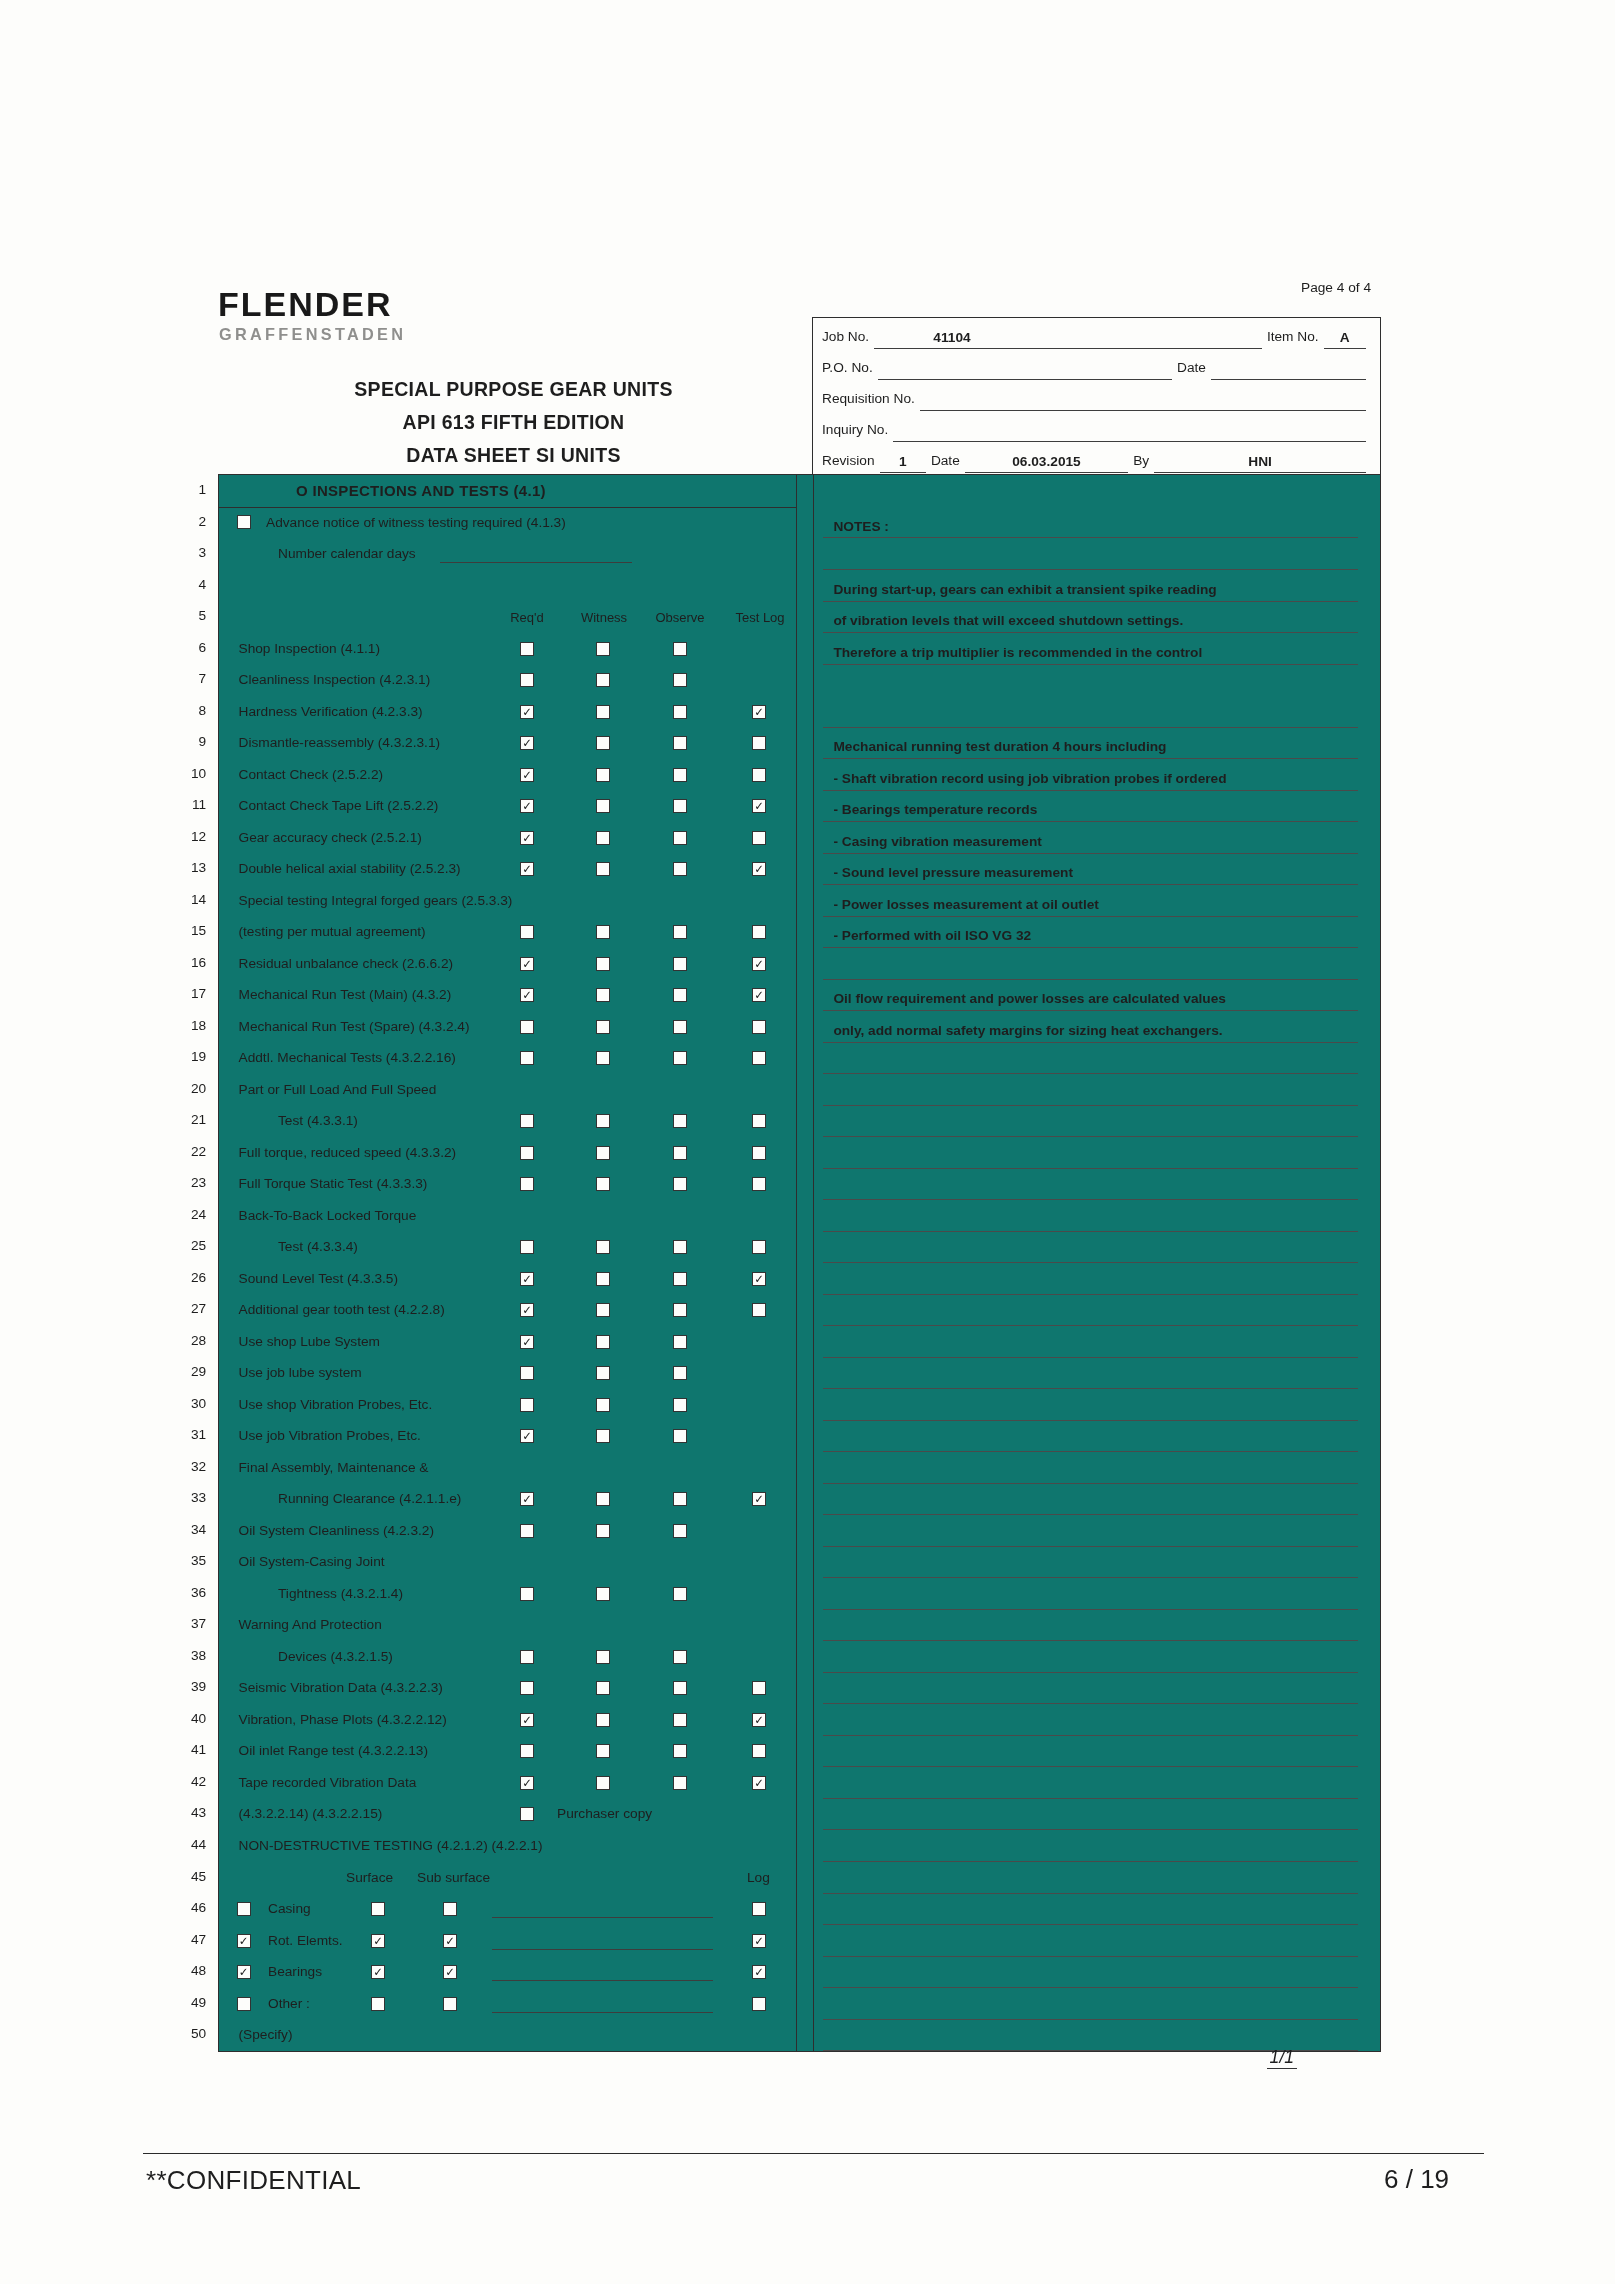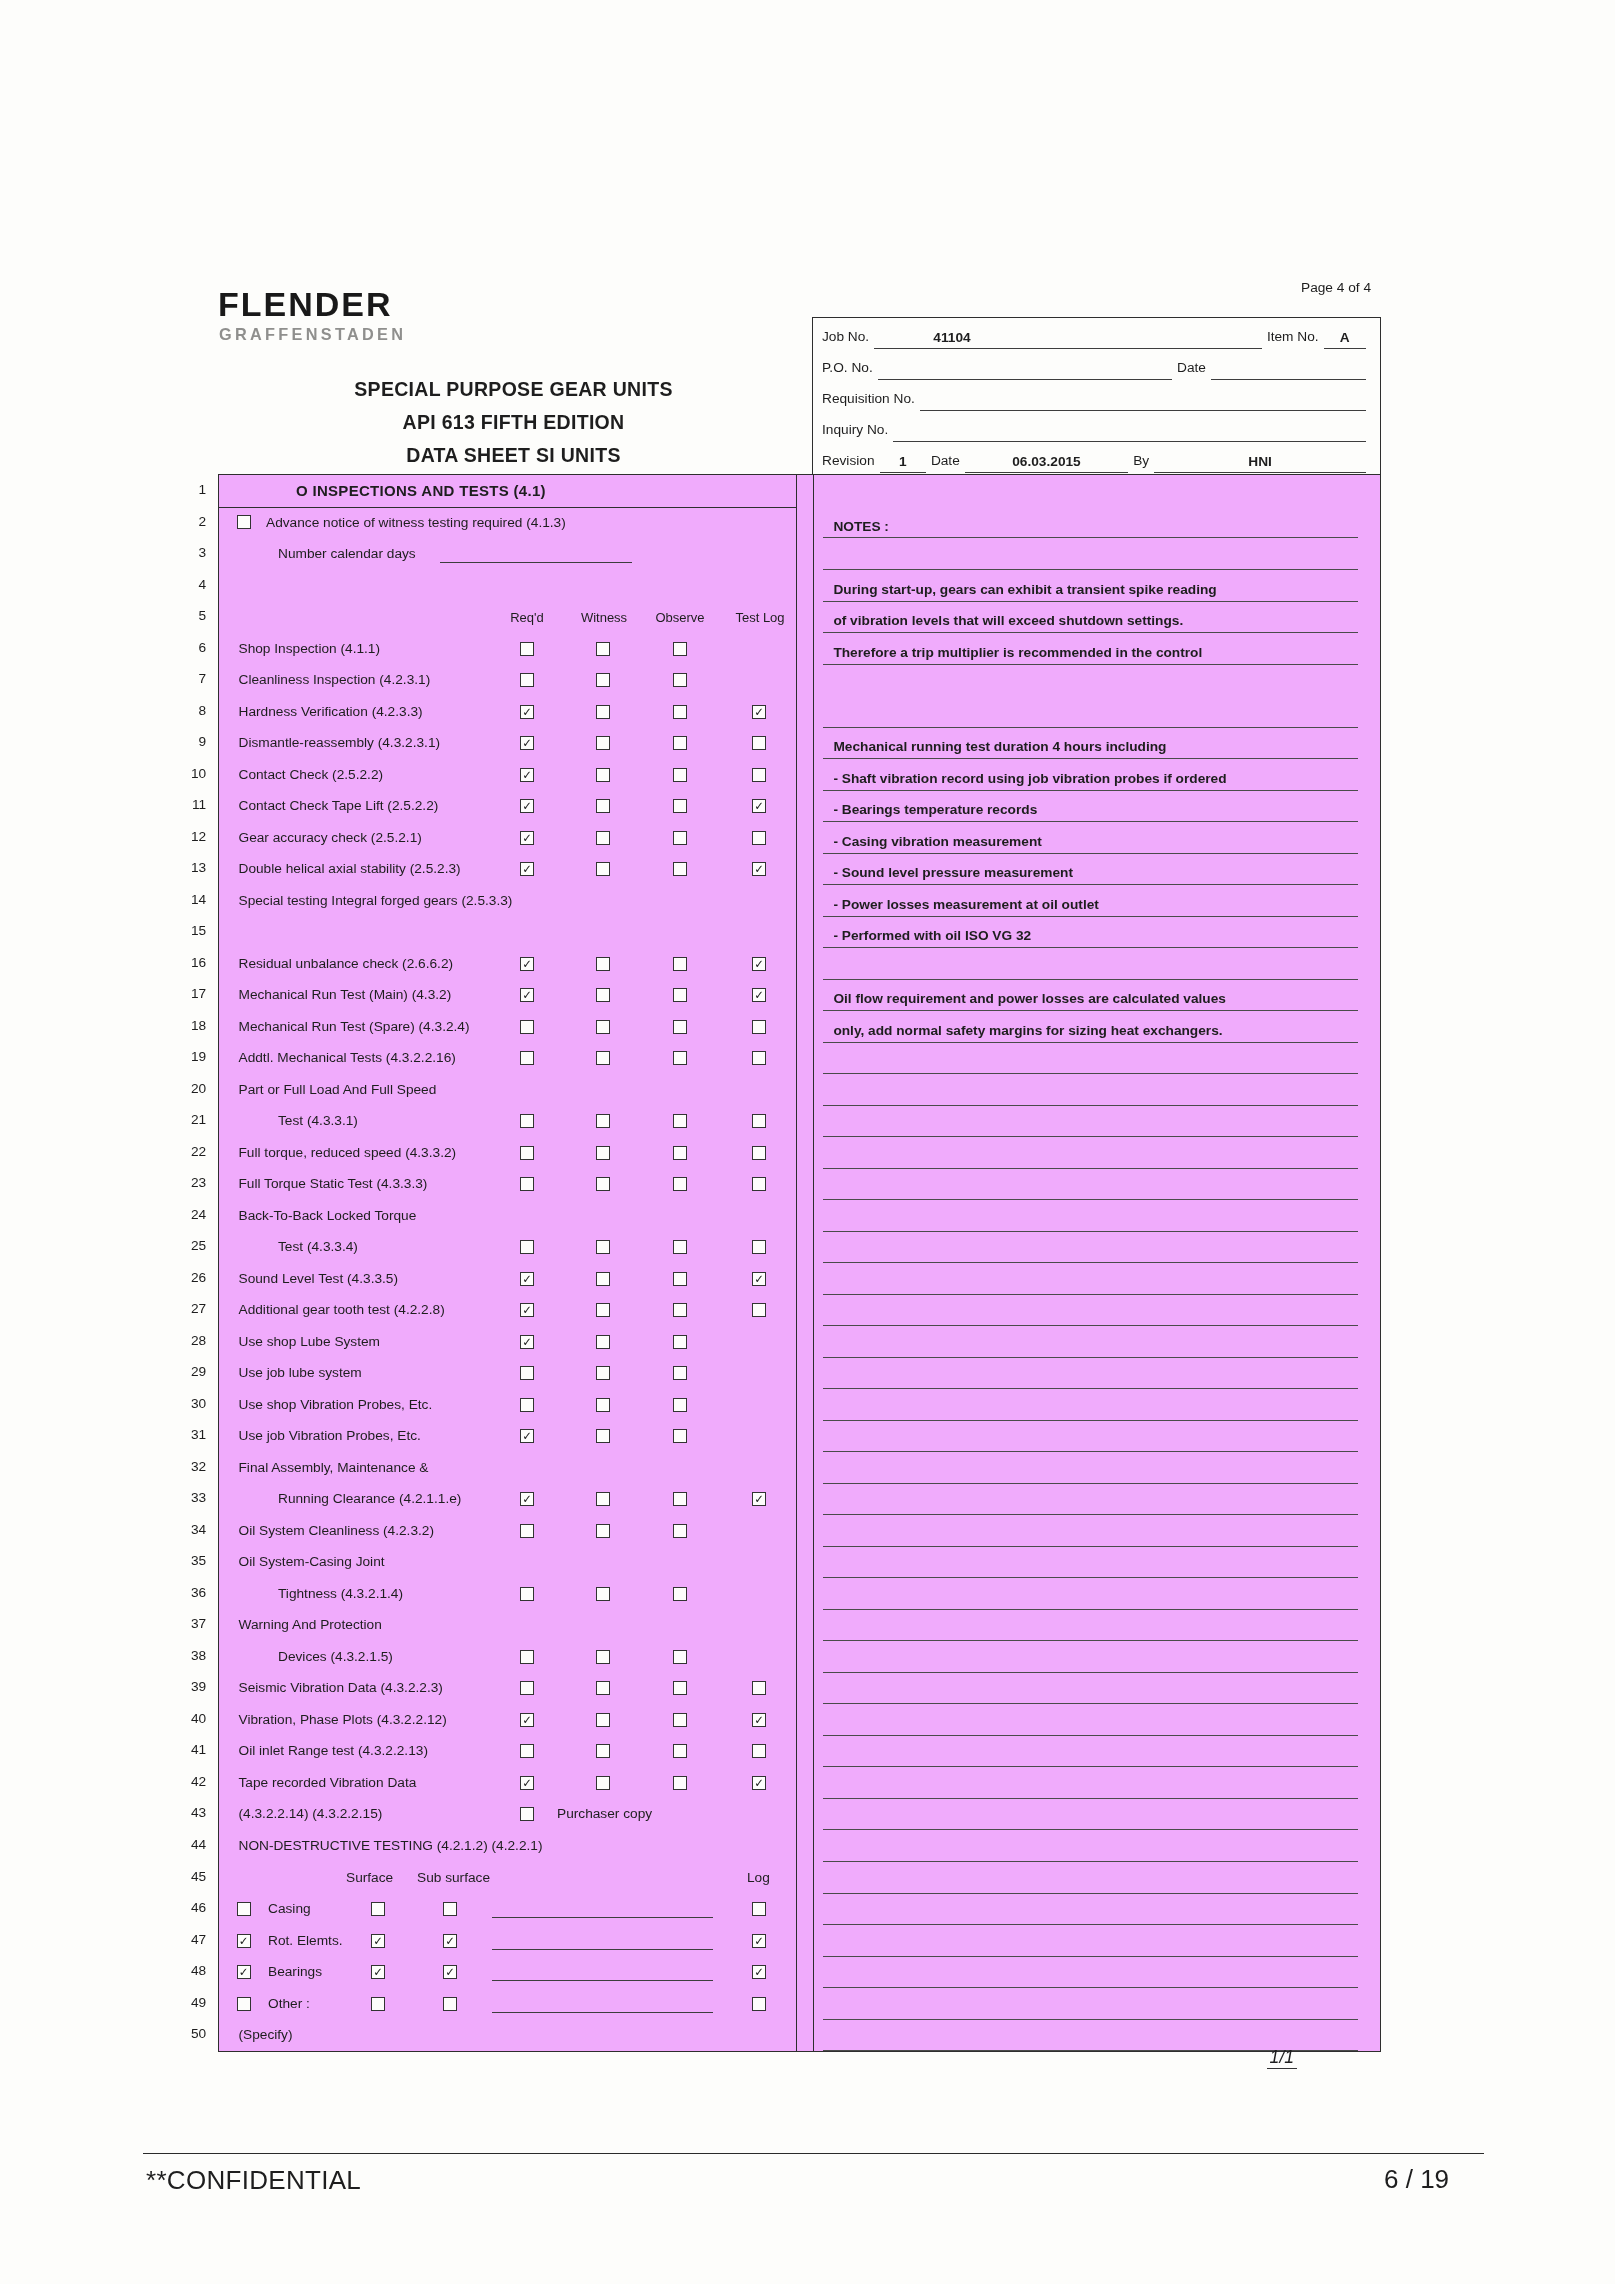--- a/index.html
+++ b/index.html
@@ -22,21 +22,21 @@
   .jb-seg{border-bottom:1.3px solid #3d3d3d; margin:0 5.2px; padding-bottom:2.6px; min-height:15.6px;
     font-weight:bold; white-space:nowrap; box-sizing:border-box;}
   .seg-flex{flex:1; text-align:left; padding-left:59px;}
   .seg-flex2{flex:1.9; text-align:center; padding-left:0;}
   .seg-flex3{flex:1; text-align:center; padding-left:0;}
   .seg-fix70{flex:0 0 46px; text-align:center;}
   .seg-fix250{flex:0 0 163px; text-align:center;}
   .seg-fix64{flex:0 0 42px; text-align:center;}
   
   .main-table{position:absolute; left:218px; top:474px; width:1163px; height:1578px;
-    border:1.3px solid #2e2e2e; box-sizing:border-box; overflow:hidden; background:#f0abfc;}
+    border:1.3px solid #2e2e2e; box-sizing:border-box; overflow:hidden; background:#0f766e;}
   .checklist-region{position:absolute; left:0; top:0; bottom:0; width:577px; border-right:1.3px solid #2e2e2e;}
   .notes-region{position:absolute; left:594px; right:0; top:0; bottom:0; border-left:1.3px solid #2e2e2e;}
   .row-numbers{position:absolute; left:170px; top:474px; width:40px; height:1578px;}
   .rownum{position:absolute; right:3.9px; width:35px; text-align:right; font-size:13.7px; line-height:31.5px; white-space:nowrap;}
   .crow{position:absolute; left:0; width:577px; height:31.5px;}
   .crow.section{border-bottom:1.3px solid #2e2e2e;}
   .sec-label{position:absolute; left:77px; font-size:15px; font-weight:bold; line-height:31.5px; letter-spacing:0.3px; white-space:nowrap;}
   .lbl{position:absolute; font-size:13.7px; line-height:31.5px; white-space:nowrap;}
   .colhead{position:absolute; text-align:center; font-size:13px; line-height:34px; white-space:nowrap;}
   .cb{position:absolute; top:8.5px; width:14.3px; height:14.3px; border:1.3px solid #333; box-sizing:border-box;
@@ -221,20 +221,27 @@
         <div class="crow" style="top: 378px;">
           <span class="lbl" style="left: 19.5px;">Double helical axial stability (2.5.2.3)</span>
           <span class="cb" style="left: 301px;">✓</span>
           <span class="cb" style="left: 377px;"></span>
           <span class="cb" style="left: 454px;"></span>
           <span class="cb" style="left: 533px;">✓</span>
         </div>
         <div class="crow" style="top: 410px;">
           <span class="lbl" style="left: 19.5px;">Special testing Integral forged gears (2.5.3.3)</span>
         </div>
+        <div class="crow" style="top: 441px;">
+          <span class="lbl" style="left: 19.5px;">(testing per mutual agreement)</span>
+          <span class="cb" style="left: 301px;"></span>
+          <span class="cb" style="left: 377px;"></span>
+          <span class="cb" style="left: 454px;"></span>
+          <span class="cb" style="left: 533px;"></span>
+        </div>
         <div class="crow" style="top: 473px;">
           <span class="lbl" style="left: 19.5px;">Residual unbalance check (2.6.6.2)</span>
           <span class="cb" style="left: 301px;">✓</span>
           <span class="cb" style="left: 377px;"></span>
           <span class="cb" style="left: 454px;"></span>
           <span class="cb" style="left: 533px;">✓</span>
         </div>
         <div class="crow" style="top: 504px;">
           <span class="lbl" style="left: 19.5px;">Mechanical Run Test (Main) (4.3.2)</span>
           <span class="cb" style="left: 301px;">✓</span>

